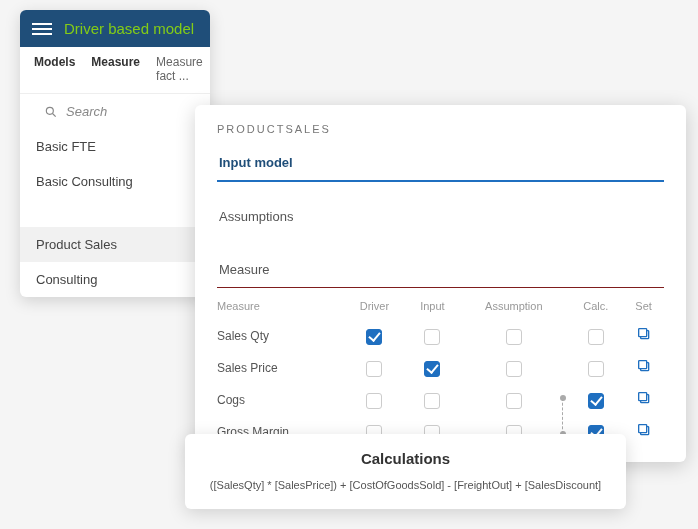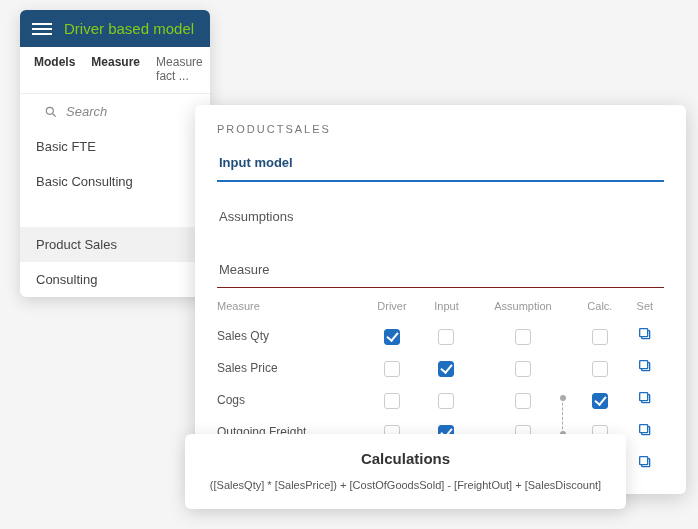--- a/index.html
+++ b/index.html
@@ -165,33 +165,20 @@
           <td><span class="chk"></span></td>
           <td><span class="chk on"></span></td>
           <td><span class="seticon">
               <svg viewBox="0 0 24 24" fill="none" stroke="#1f6fc0" stroke-width="2">
                 <rect x="7" y="7" width="12" height="12" rx="1"></rect>
                 <rect x="4" y="4" width="12" height="12" rx="1" fill="#fff"></rect>
               </svg>
             </span></td>
         </tr>
         <tr>
-          <td class="left">Outgoing Freight</td>
-          <td><span class="chk"></span></td>
-          <td><span class="chk on"></span></td>
-          <td><span class="chk"></span></td>
-          <td><span class="chk"></span></td>
-          <td><span class="seticon">
-              <svg viewBox="0 0 24 24" fill="none" stroke="#1f6fc0" stroke-width="2">
-                <rect x="7" y="7" width="12" height="12" rx="1"></rect>
-                <rect x="4" y="4" width="12" height="12" rx="1" fill="#fff"></rect>
-              </svg>
-            </span></td>
-        </tr>
-        <tr>
           <td class="left">Gross Margin</td>
           <td><span class="chk"></span></td>
           <td><span class="chk"></span></td>
           <td><span class="chk"></span></td>
           <td><span class="chk on"></span></td>
           <td><span class="seticon">
               <svg viewBox="0 0 24 24" fill="none" stroke="#1f6fc0" stroke-width="2">
                 <rect x="7" y="7" width="12" height="12" rx="1"></rect>
                 <rect x="4" y="4" width="12" height="12" rx="1" fill="#fff"></rect>
               </svg>

